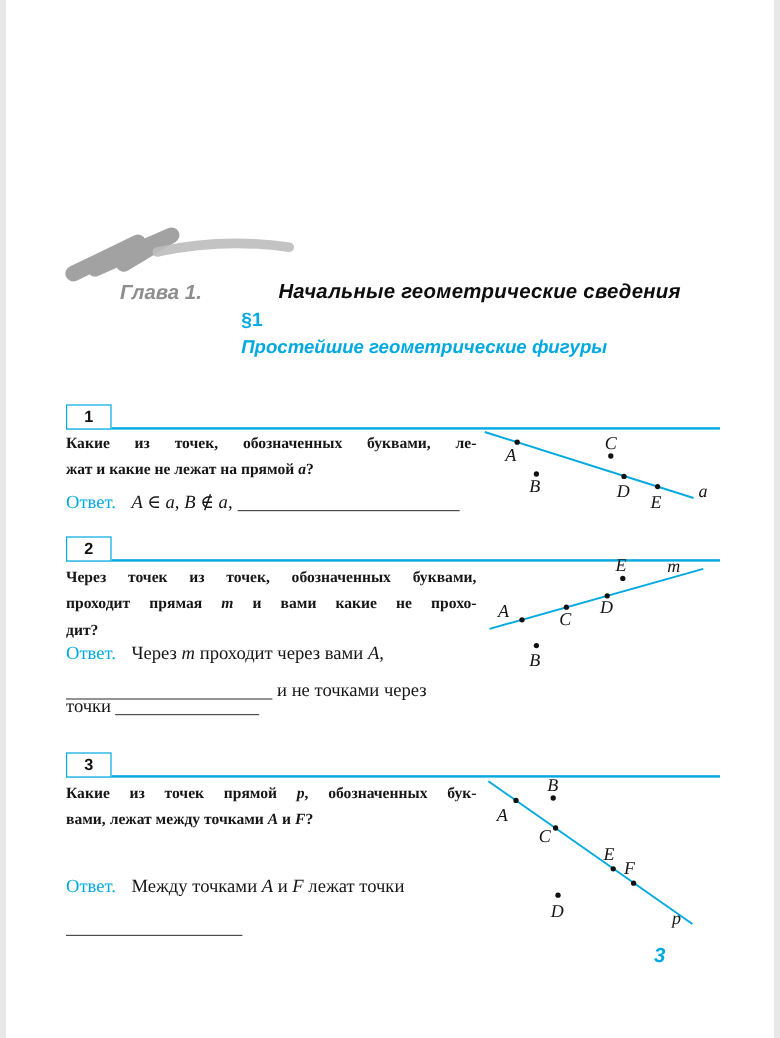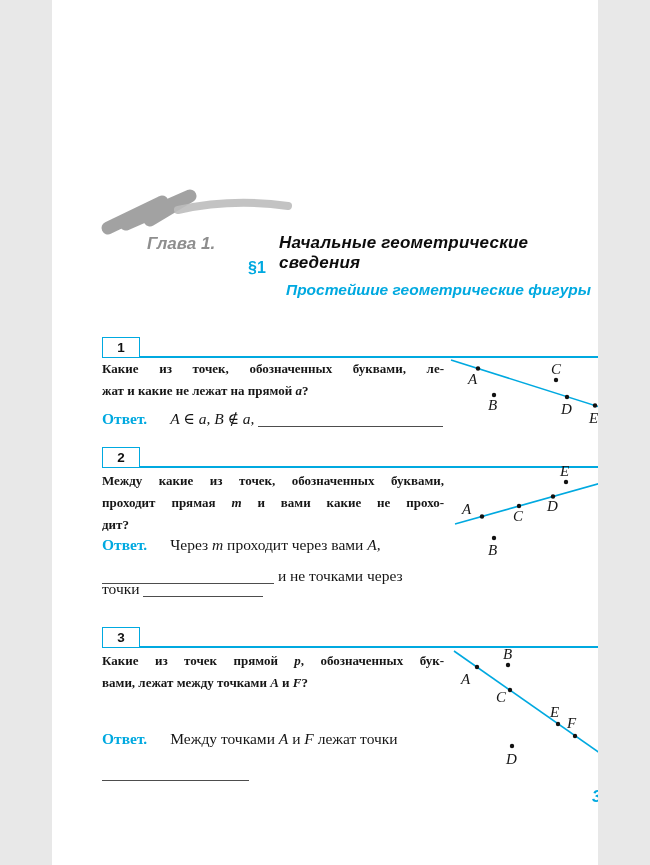--- a/index.html
+++ b/index.html
@@ -1,40 +1,40 @@
 <!DOCTYPE html>
 <html lang="ru"><head>
 <meta charset="utf-8">
 <style>
   :root{ --accent:#00a9e0; }
   html,body{margin:0;padding:0;background:#e8e8e8;}
-  .page{position:relative;width:546px;height:865px;background:#ffffff;margin:0 auto;
+  .page{position:relative;width:640px;height:865px;background:#ffffff;margin:0 auto;
         font-family:"Liberation Serif","DejaVu Serif",serif;color:#161616;overflow:hidden;}
   .abs{position:absolute;}
   .sans{font-family:"Liberation Sans","DejaVu Sans",sans-serif;}
 
   .scribble{left:40px;top:180px;}
 
   .chapter-label{left:95px;top:234px;font-size:17px;font-weight:bold;font-style:italic;color:#8e8e8e;}
   .chapter-title{left:196px;top:233px;font-size:17px;font-weight:bold;font-style:italic;color:#0d0d0d;letter-spacing:.2px;margin-left:31px;}
   .section-number{left:196px;top:259px;font-size:16px;font-weight:bold;color:var(--accent);}
-  .section-title{left:196px;top:281px;font-size:15.5px;font-weight:bold;font-style:italic;color:var(--accent);margin-left:38px;}
+  .section-title{left:196px;top:281px;font-size:15.5px;font-weight:bold;font-style:italic;color:var(--accent);}
 
   .rule{left:50px;width:545px;height:2px;background:var(--accent);}
   .numbox{left:50px;width:36px;height:19px;border:1.6px solid var(--accent);background:#fff;
           display:flex;align-items:center;justify-content:center;
           font-family:"Liberation Sans","DejaVu Sans",sans-serif;font-size:13.5px;font-weight:bold;color:#111;}
 
   .extext{left:50px;width:342px;font-size:13px;line-height:22px;font-weight:bold;}
   .ln{min-height:22px;}
   .j{text-align:justify;text-align-last:justify;}
   .v{font-style:italic;}
 
   .ansrow{left:50px;font-size:15.5px;line-height:20px;white-space:nowrap;}
-  .anslabel{color:var(--accent);font-weight:bold;margin-right:23px;}
+  .anslabel{color:var(--accent);font-weight:normal;margin-right:13px;}
   .blank{display:inline-block;height:12px;border-bottom:1.2px solid #4d4d4d;vertical-align:-3px;}
 
   .d1{left:393px;top:348px;}
   .d2{left:393px;top:458px;}
   .d3{left:393px;top:637px;}
   svg .lbl{font-family:"Liberation Serif","DejaVu Serif",serif;font-style:italic;font-size:15px;fill:#161616;}
   svg .geoline{stroke:var(--accent);stroke-width:1.6;}
   svg .dot{fill:#111;}
 
   .pagenum{left:540px;top:787px;font-family:"Liberation Sans","DejaVu Sans",sans-serif;
@@ -81,21 +81,21 @@
     <circle class="dot" cx="122" cy="49" r="2.2"></circle>
     <text class="lbl" x="116" y="66">D</text>
     <circle class="dot" cx="150" cy="57.5" r="2.2"></circle>
     <text class="lbl" x="144" y="75">E</text>
   </svg>
 
   <div class="abs rule" style="top:466px"></div>
   <div class="abs numbox" style="top:447px">2</div>
 
   <div class="abs extext" style="top:470px">
-    <div class="ln j"><span>Между какие из точек, обозначенных буквами,</span></div>
+    <div class="ln j"><span>Через точек из точек, обозначенных буквами,</span></div>
     <div class="ln j"><span>проходит прямая </span><span class="v">m</span><span> и вами какие не прохо-</span></div>
     <div class="ln"><span>дит?</span></div>
   </div>
 
   <div class="abs ansrow" style="top:535px">
     <span class="anslabel">Ответ.</span><span>Через </span><span class="v">m</span><span> проходит через вами </span><span class="v">A,</span>
   </div>
   <div class="abs ansrow" style="top:566px">
     <span class="blank" style="width:172px"></span><span> и не точками через</span>
   </div>

